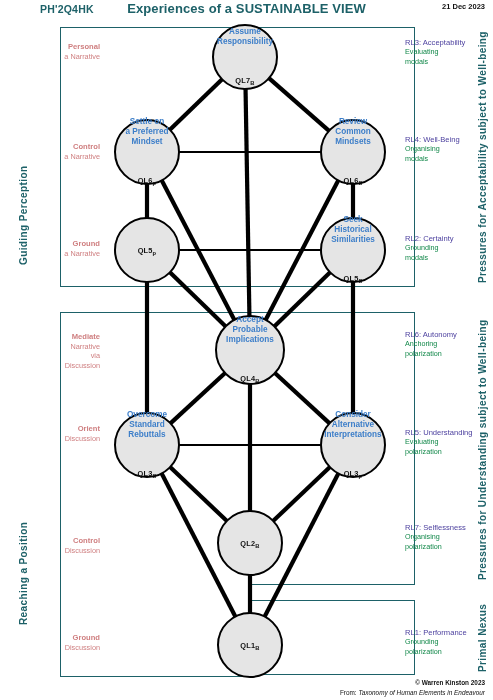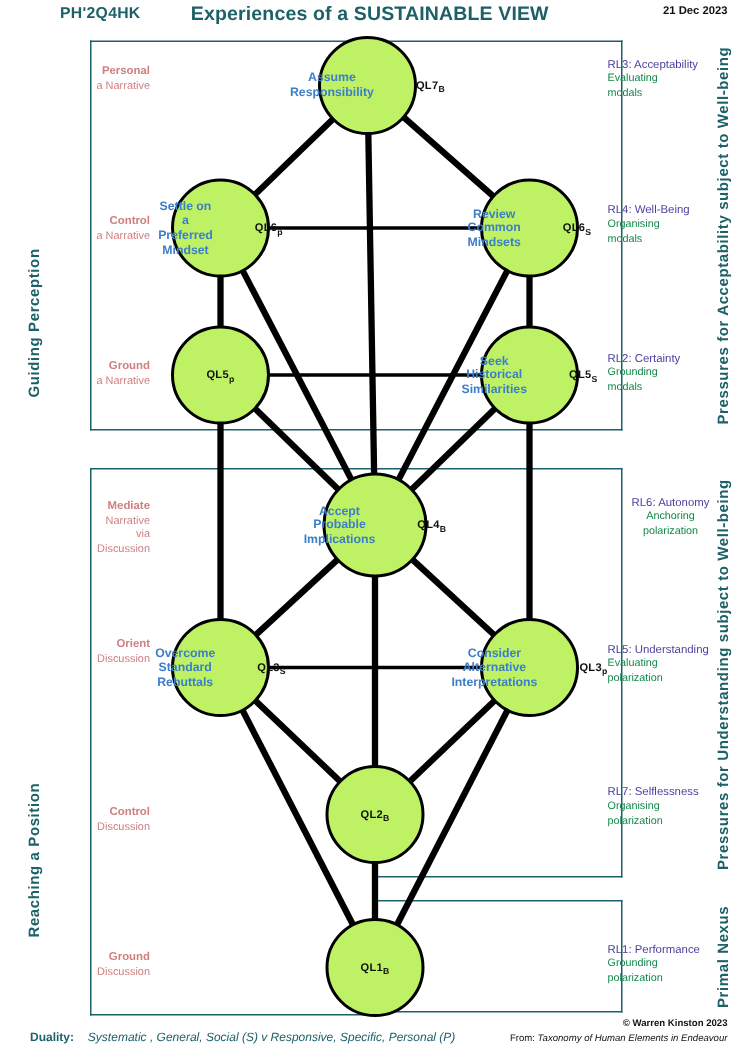--- a/index.html
+++ b/index.html
@@ -106,25 +106,25 @@
   .rl .rl-sub {
     font-size: 7.2px;
     color: #12884a;
     display: block;
   }
 
   
   .node {
     position: absolute;
     border-radius: 50%;
-    background: #bef264;
+    background: #e5e5e5;
     border: 2.2px solid #000000;
     box-sizing: border-box;
     display: flex;
-    flex-direction: row;
+    flex-direction: column;
     align-items: center;
     justify-content: center;
     text-align: center;
     z-index: 5;
     gap: 28px;
   }
   .node .n-label {
     font-size: 8.2px;
     font-weight: bold;
     color: #3c7ec9;
@@ -236,21 +236,21 @@
     <span class="rl-sub">Evaluating<br>modals</span>
   </div>
   <div class="rl" style="left:405px; top:135px;">
     <span class="rl-main">RL4:  Well-Being</span>
     <span class="rl-sub">Organising<br>modals</span>
   </div>
   <div class="rl" style="left:405px; top:234px;">
     <span class="rl-main">RL2: Certainty</span>
     <span class="rl-sub">Grounding<br>modals</span>
   </div>
-  <div class="rl" style="left:405px; top:330px;text-align:center;">
+  <div class="rl" style="left:405px; top:330px;">
     <span class="rl-main">RL6:  Autonomy</span>
     <span class="rl-sub">Anchoring<br>polarization</span>
   </div>
   <div class="rl" style="left:405px; top:428px;">
     <span class="rl-main">RL5: Understanding</span>
     <span class="rl-sub">Evaluating<br>polarization</span>
   </div>
   <div class="rl" style="left:405px; top:523px;">
     <span class="rl-main">RL7:  Selflessness</span>
     <span class="rl-sub">Organising<br>polarization</span>
@@ -318,22 +318,18 @@
         <span class="n-code">QL3<sub>p</sub></span>
       </div>
       <div class="node" style="left: 217px; top: 510px; width: 66px; height: 66px;">
         <span class="n-code">QL2<sub>B</sub></span>
       </div>
       <div class="node" style="left: 217px; top: 612px; width: 66px; height: 66px;">
         <span class="n-code">QL1<sub>B</sub></span>
       </div>
     </div>
 
-  <div id="duality">
-    <span class="d-key">Duality:</span>
-    <span class="d-val">Systematic , General, Social (S) v  Responsive, Specific, Personal (P)</span>
-  </div>
   <div id="copyright">© Warren Kinston 2023</div>
   <div id="source">
     <span>From: </span><span class="src-title">Taxonomy of Human Elements in Endeavour</span>
   </div>
 
 </div>
 
 </body></html>

